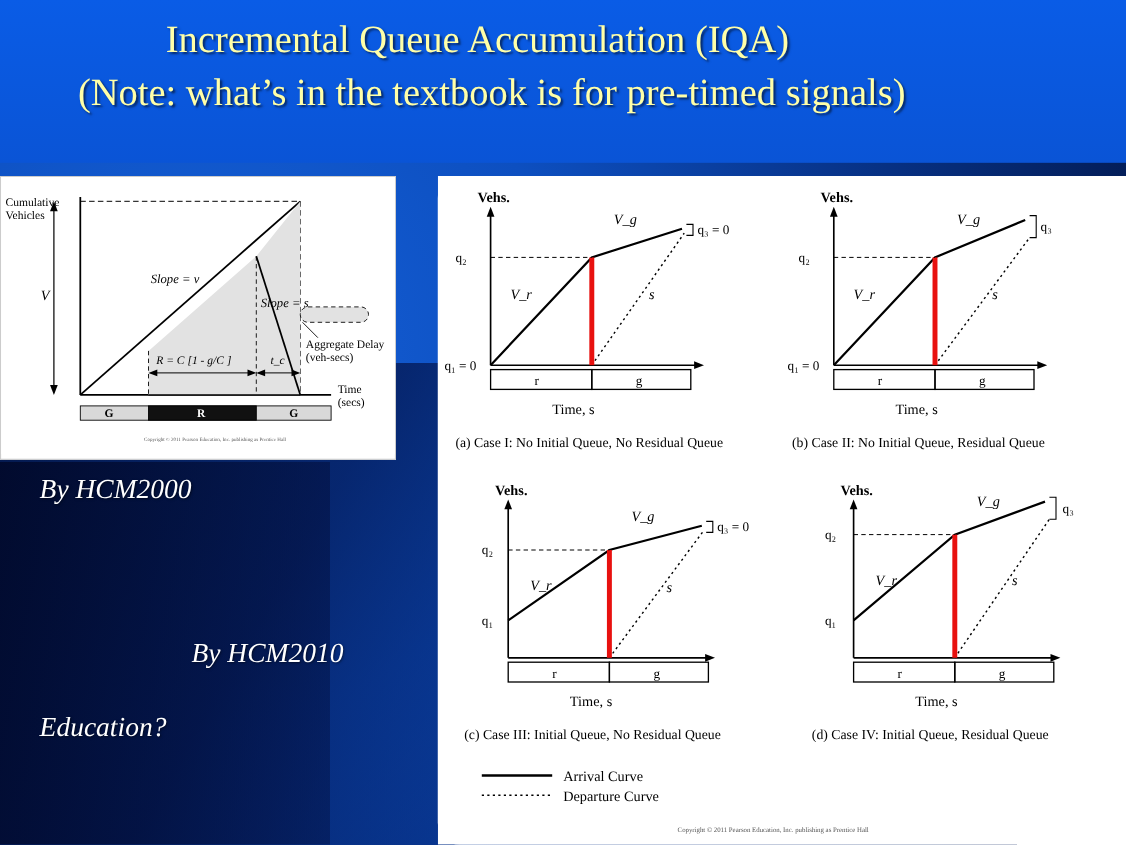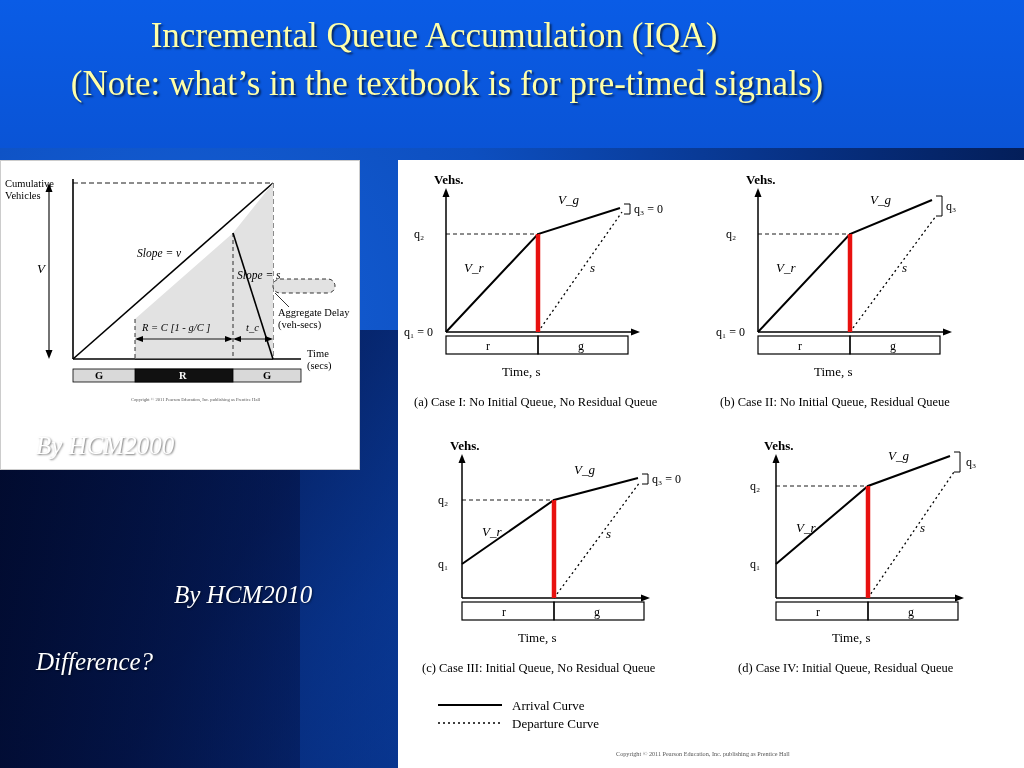--- a/index.html
+++ b/index.html
@@ -63,21 +63,21 @@
     display: block;
     padding-left: 26px;
   }
 
   
   .fig-left {
     position: absolute;
     left: 0;
     top: 160px;
     width: 360px;
-    height: 310px;
+    height: 258px;
     background: #ffffff;
     border: 1px solid #cccccc;
     box-sizing: border-box;
   }
   .fig-left svg { display: block; }
 
   
   .fig-right {
     position: absolute;
     left: 398px;
@@ -309,15 +309,15 @@
         <line x1="40" y1="563" x2="104" y2="563" stroke="#000" stroke-width="1.4" stroke-dasharray="2,3"></line>
         <text x="114" y="568" font-size="13">Departure Curve</text>
       </g>
 
       <text x="218" y="596" font-size="6.2" fill="#555">Copyright © 2011 Pearson Education, Inc. publishing as Prentice Hall</text>
     </svg>
   </div>
 
   <div class="cap cap-hcm2000">By HCM2000</div>
   <div class="cap cap-hcm2010">By HCM2010</div>
-  <div class="cap cap-diff">Difference?</div>
+  <div class="cap cap-diff">Education?</div>
 
 </div>
 
 </body></html>

